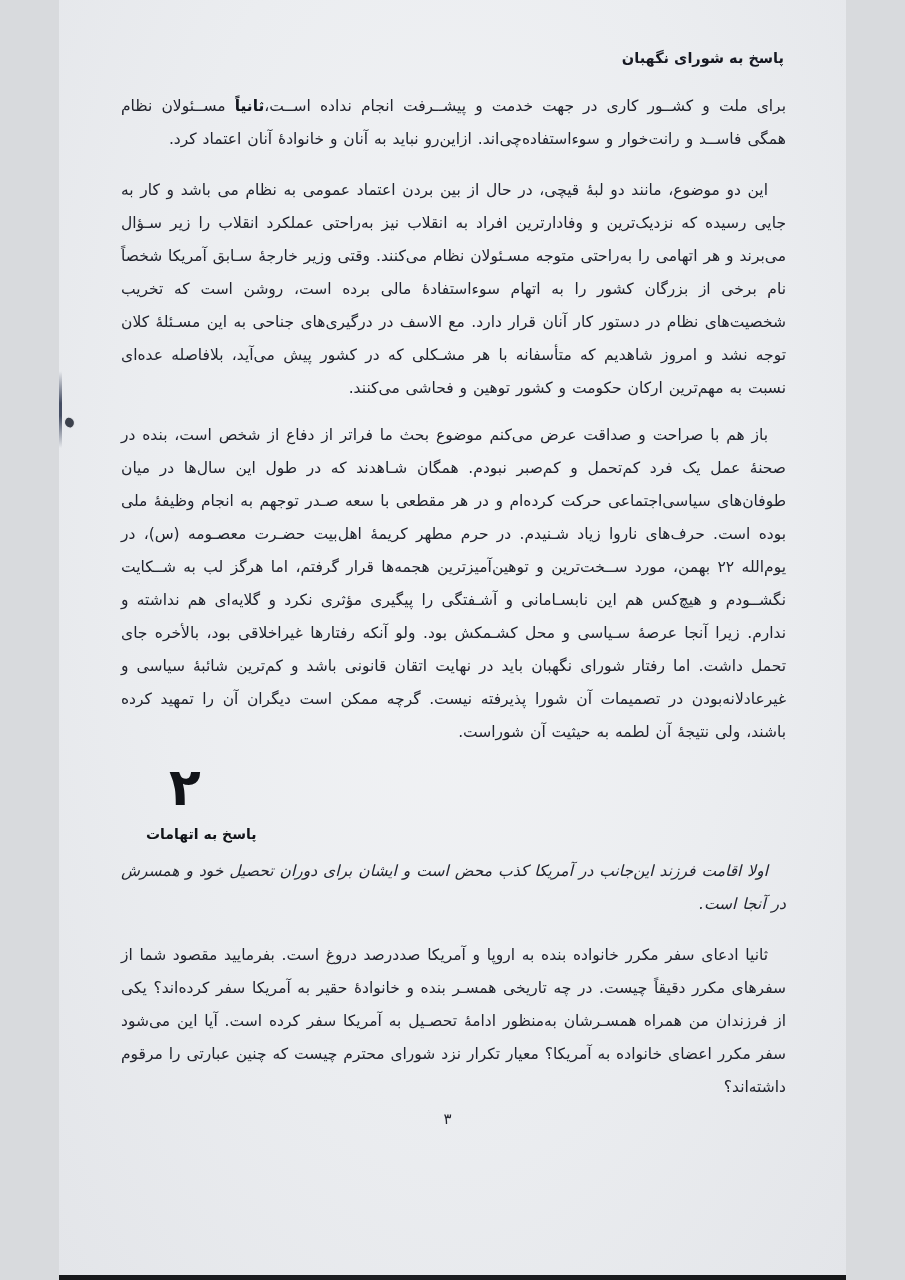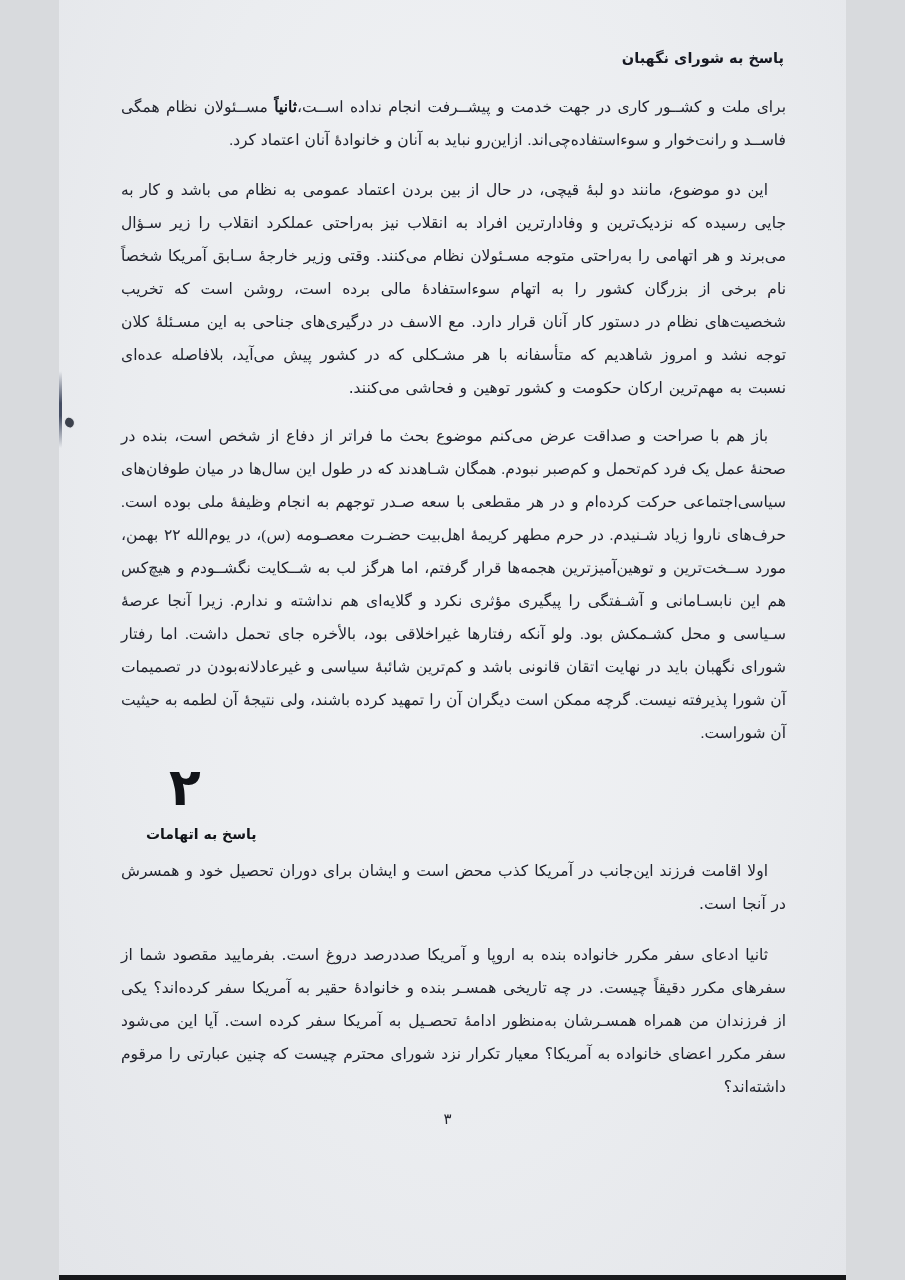--- a/index.html
+++ b/index.html
@@ -35,24 +35,24 @@
     left: 62px;
   }
   .para {
     margin: 0 0 0 0;
     font-size: 15.5px;
     line-height: 33px;
     text-align: justify;
     text-indent: 18px;
     word-spacing: 1px;
   }
-  .para.no-indent { text-indent: 0; font-family: Liberation Serif, serif; }
+  .para.no-indent { text-indent: 0; }
   .para + .para { margin-top: 15px; }
   .p2 { margin-top: 18px !important; }
-  .p3 { margin-top: 14px !important; font-family: Liberation Serif, serif; }
+  .p3 { margin-top: 14px !important; }
   .bold-inline { font-weight: bold; color: #14161e; }
   .chapter-number {
     margin-top: 8px;
     padding-left: 0;
     padding-right: 0;
     margin-left: 48px;
     text-align: left;
     direction: ltr;
     font-size: 52px;
     line-height: 60px;
@@ -78,21 +78,21 @@
   }
   .quote-para {
     margin-top: 32px;
     font-size: 15.5px;
     line-height: 38px;
     font-weight: bold;
     color: #14161e;
     text-align: justify;
     text-indent: 20px;
   }
-  .p4 { margin-top: 6px !important; }
+  .p4 { margin-top: 6px !important; font-style: italic; }
   .p5 { margin-top: 18px !important; }
   .page-number {
     position: absolute;
     top: 1110px;
     left: 0;
     right: 10px;
     text-align: center;
     font-size: 15px;
     color: #23252f;
   }

